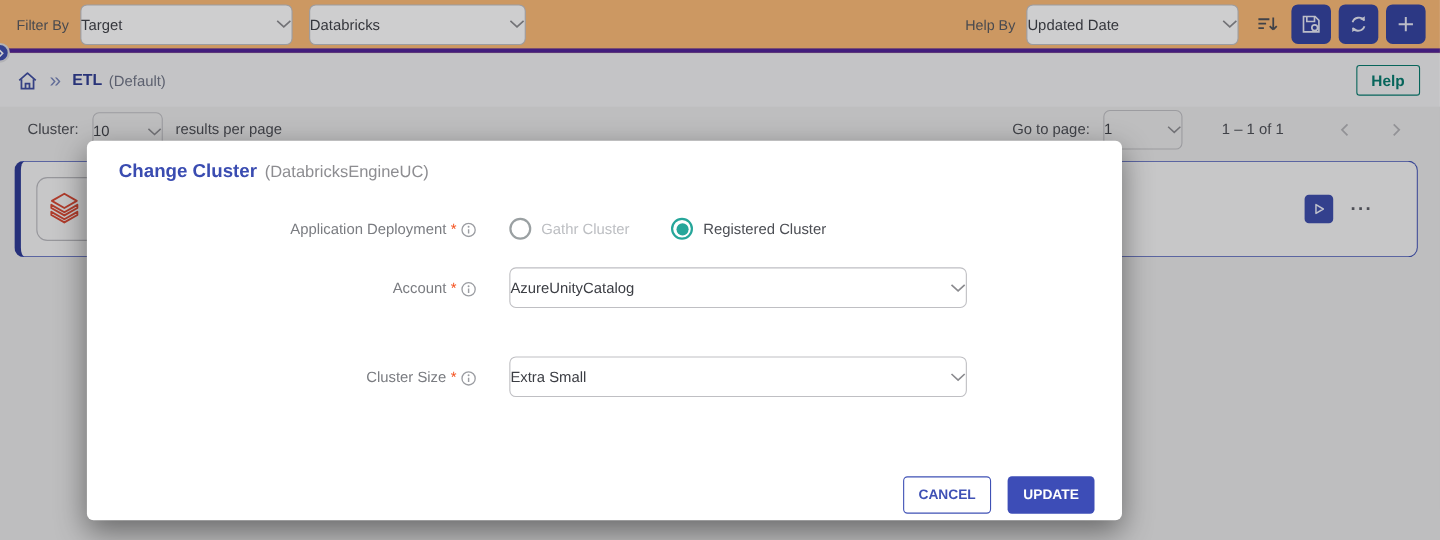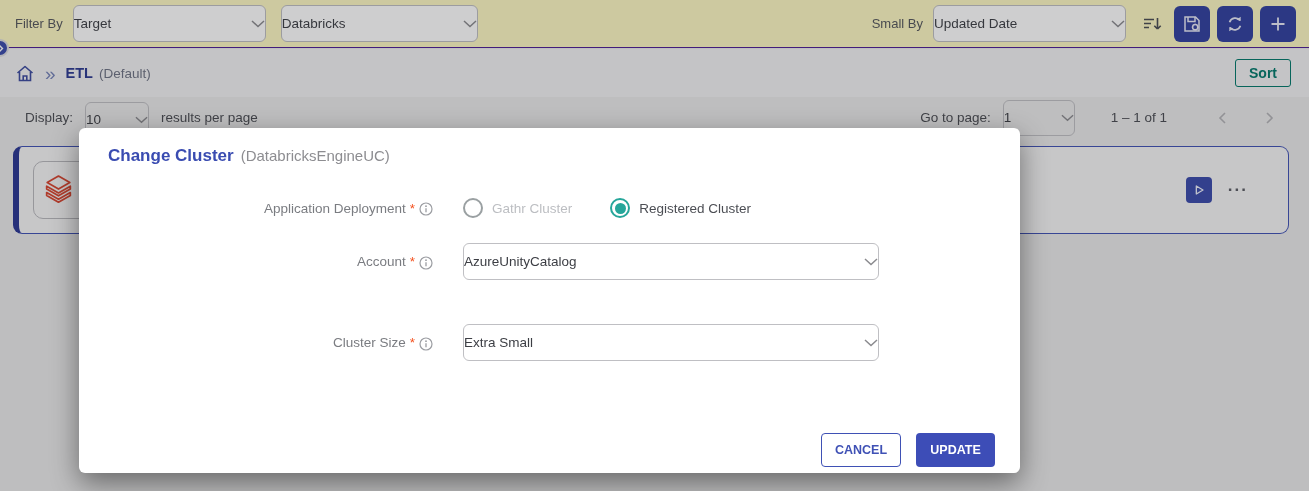--- a/index.html
+++ b/index.html
@@ -1,21 +1,21 @@
 <!DOCTYPE html>
 <html><head>
 <meta charset="utf-8">
 <style>
   * { margin:0; padding:0; box-sizing:border-box; }
   body { font-family:"Liberation Sans", sans-serif; background:#9a9a9a; }
   .screen { position:relative; width:1309px; height:491px; overflow:hidden; background:#ebebeb; }
 
   
-  .topbar { position:absolute; top:0; left:0; width:100%; height:48px; background:#fef9c3;
-            border-bottom:1px solid #4c1d95; display:flex; align-items:center; z-index:1; }
+  .topbar { position:absolute; top:0; left:0; width:100%; height:48px; background:#fdba74;
+            border-bottom:4px solid #4c1d95; display:flex; align-items:center; z-index:1; }
   .tb-label { font-size:13px; color:#55575c; margin:0 10px 0 15px; white-space:nowrap; }
   .select { background:#fff; border:1px solid #bfbfc3; border-radius:6px; height:37px;
             display:flex; align-items:center; justify-content:space-between;
             padding:0 0; font-size:13.5px; color:#3c3e44; cursor:pointer; }
   .sel-target { width:193px; } .sel-engine { width:197px; margin-left:15px; }
   .tb-right { margin-left:auto; display:flex; align-items:center; }
   .sel-sort { width:193px; }
   .sort-dir { margin:0 12px 0 16px; display:flex; align-items:center; }
   .icon-btn { width:36px; height:36px; border:none; border-radius:6px; background:#303f9f;
               color:#e8eaf6; display:flex; align-items:center; justify-content:center;
@@ -117,21 +117,21 @@
     <div class="select sel-engine">
       <span>Databricks</span>
       <span>
         <svg width="14" height="8" viewBox="0 0 14 8">
             <path d="M1 1l6 5.5L13 1" fill="none" stroke="#8a8a8e" stroke-width="1.5"></path>
           </svg>
       </span>
     </div>
 
     <div class="tb-right">
-      <span class="tb-label">Small By</span>
+      <span class="tb-label">Help By</span>
       <div class="select sel-sort">
         <span>Updated Date</span>
         <span>
           <svg width="14" height="8" viewBox="0 0 14 8">
               <path d="M1 1l6 5.5L13 1" fill="none" stroke="#8a8a8e" stroke-width="1.5"></path>
             </svg>
         </span>
       </div>
       <span class="sort-dir">
         <svg width="20" height="16" viewBox="0 0 20 16">
@@ -173,25 +173,25 @@
     <span class="home-icon">
       <svg width="20" height="19" viewBox="0 0 20 19">
         <path d="M2.5 9L10 2.5 17.5 9" fill="none" stroke="#3b4a9f" stroke-width="1.6" stroke-linejoin="round"></path>
         <path d="M4.5 8v8.5h11V8" fill="none" stroke="#3b4a9f" stroke-width="1.6"></path>
         <path d="M8.2 16.5v-4.5h3.6v4.5" fill="none" stroke="#3b4a9f" stroke-width="1.6"></path>
       </svg>
     </span>
     <span class="crumb-sep">»</span>
     <span class="crumb-page">ETL</span>
     <span class="crumb-suffix">(Default)</span>
-    <button class="help-btn">Sort</button>
+    <button class="help-btn">Help</button>
   </div>
 
   <div class="listrow">
-    <span class="lr-text" style="margin-left:25px;">Display:</span>
+    <span class="lr-text" style="margin-left:25px;">Cluster:</span>
     <div class="select sel-page">
       <span>10</span>
       <span>
         <svg width="13" height="8" viewBox="0 0 14 8">
             <path d="M1 1l6 5.5L13 1" fill="none" stroke="#8a8a8e" stroke-width="1.5"></path>
           </svg>
       </span>
     </div>
     <span class="lr-text">results per page</span>
 

